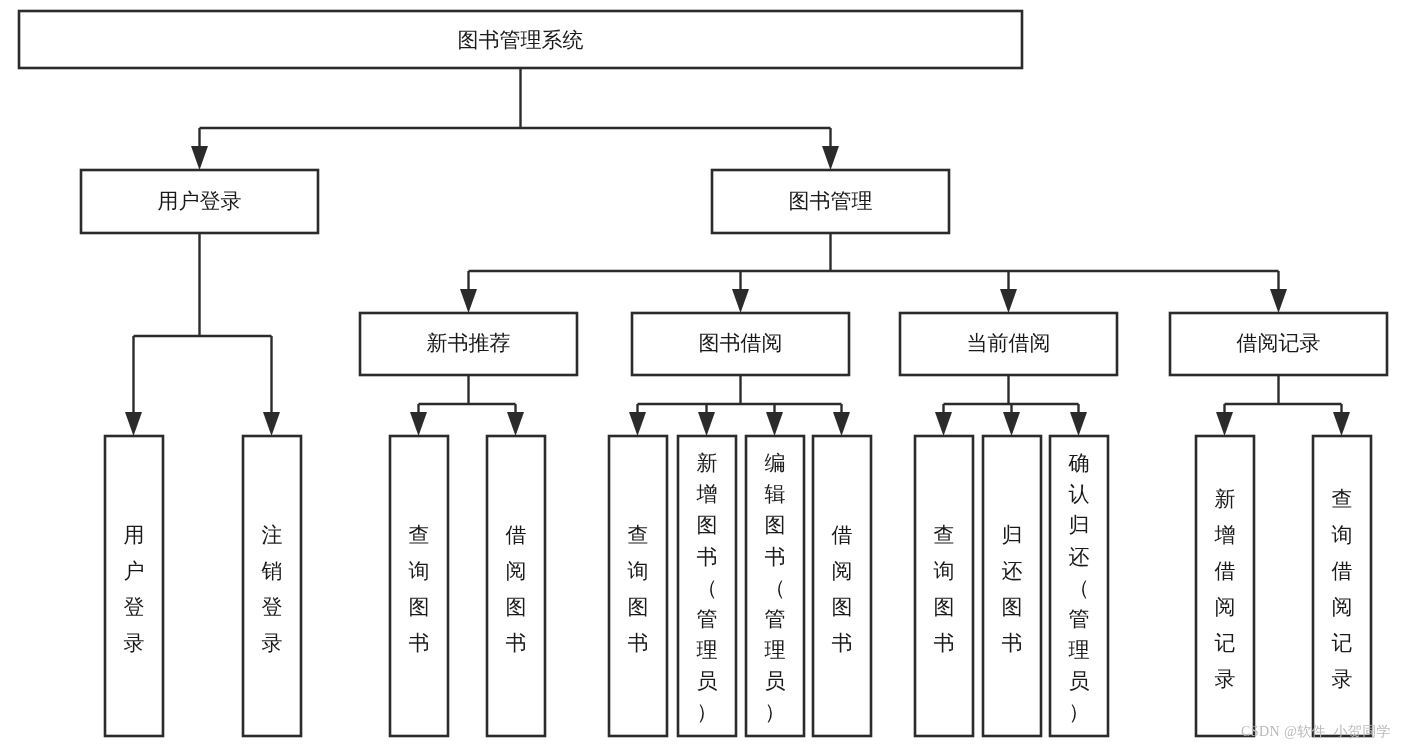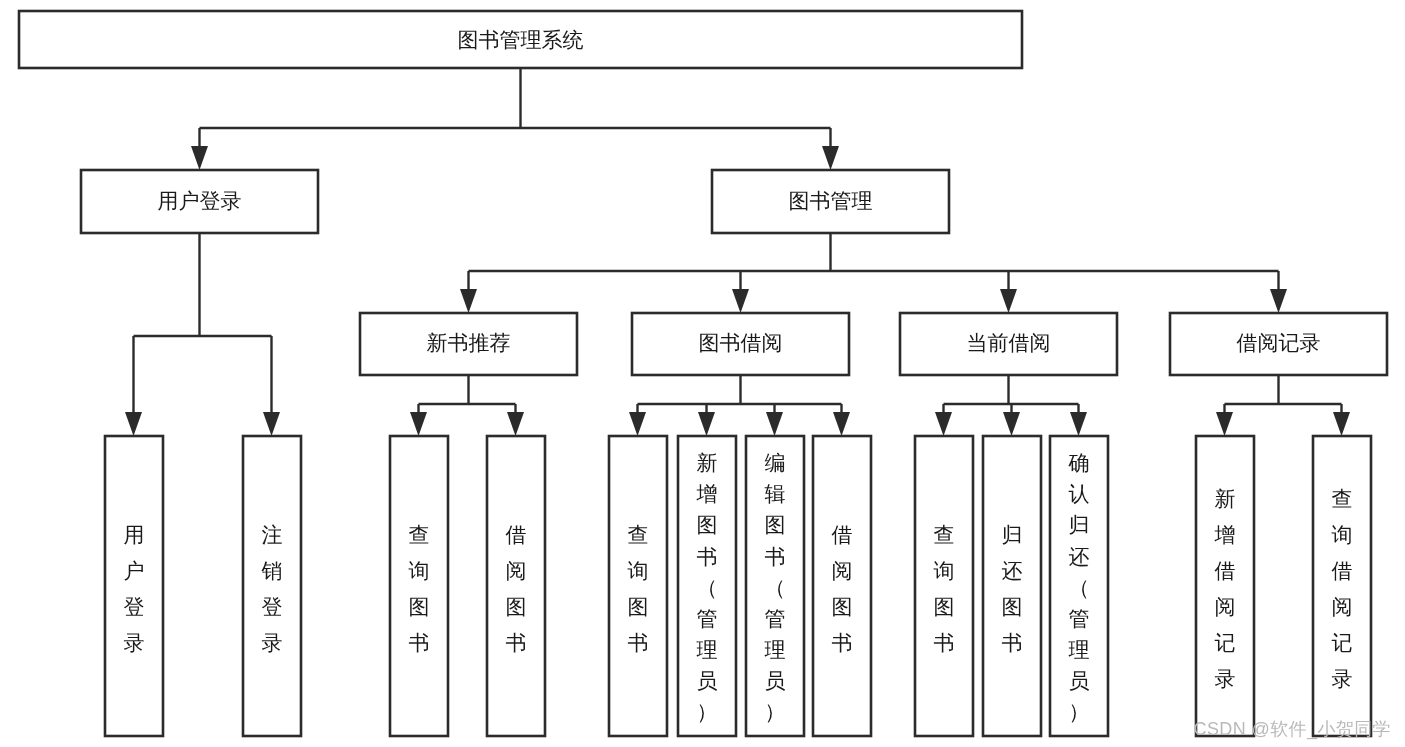--- a/index.html
+++ b/index.html
@@ -44,22 +44,22 @@
   .node-label-vertical {
     fill: #1a1a1a;
     font-family: "Liberation Sans", "DejaVu Sans", sans-serif;
     font-size: 21px;
     text-anchor: middle;
   }
   .watermark {
     position: absolute;
     right: 14px;
     bottom: 6px;
-    font-family: Liberation Sans, sans-serif;
-    font-size: 18px;
+    font-family: Liberation Serif, serif;
+    font-size: 14px;
     color: #b9b9b9;
     white-space: nowrap;
     letter-spacing: 0.4px;
     pointer-events: none;
   }
 </style>
 </head>
 <body>
 
 <svg id="diagram" viewBox="0 0 1405 747" xmlns="http://www.w3.org/2000/svg">

